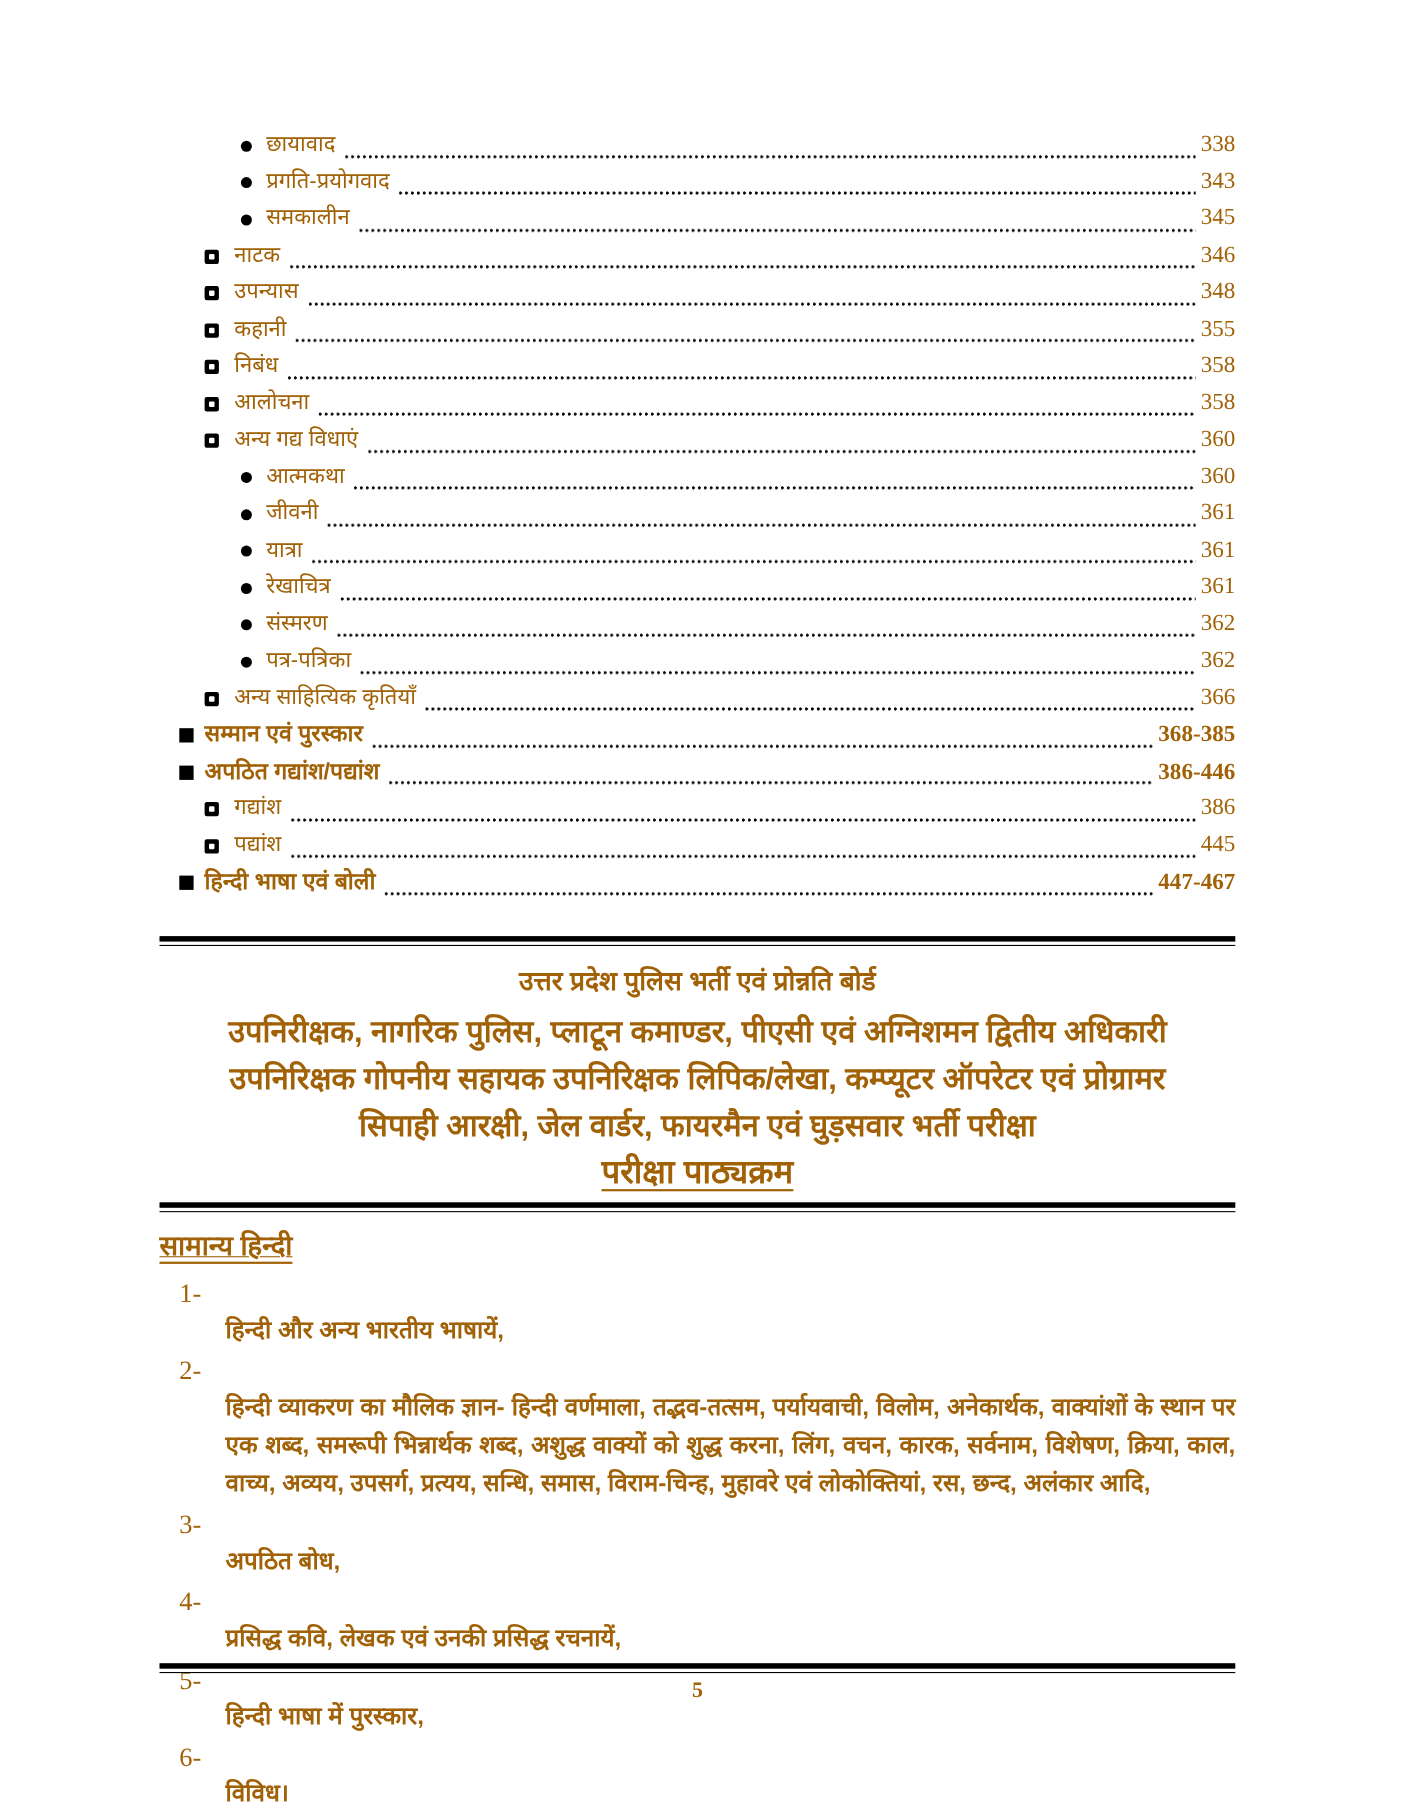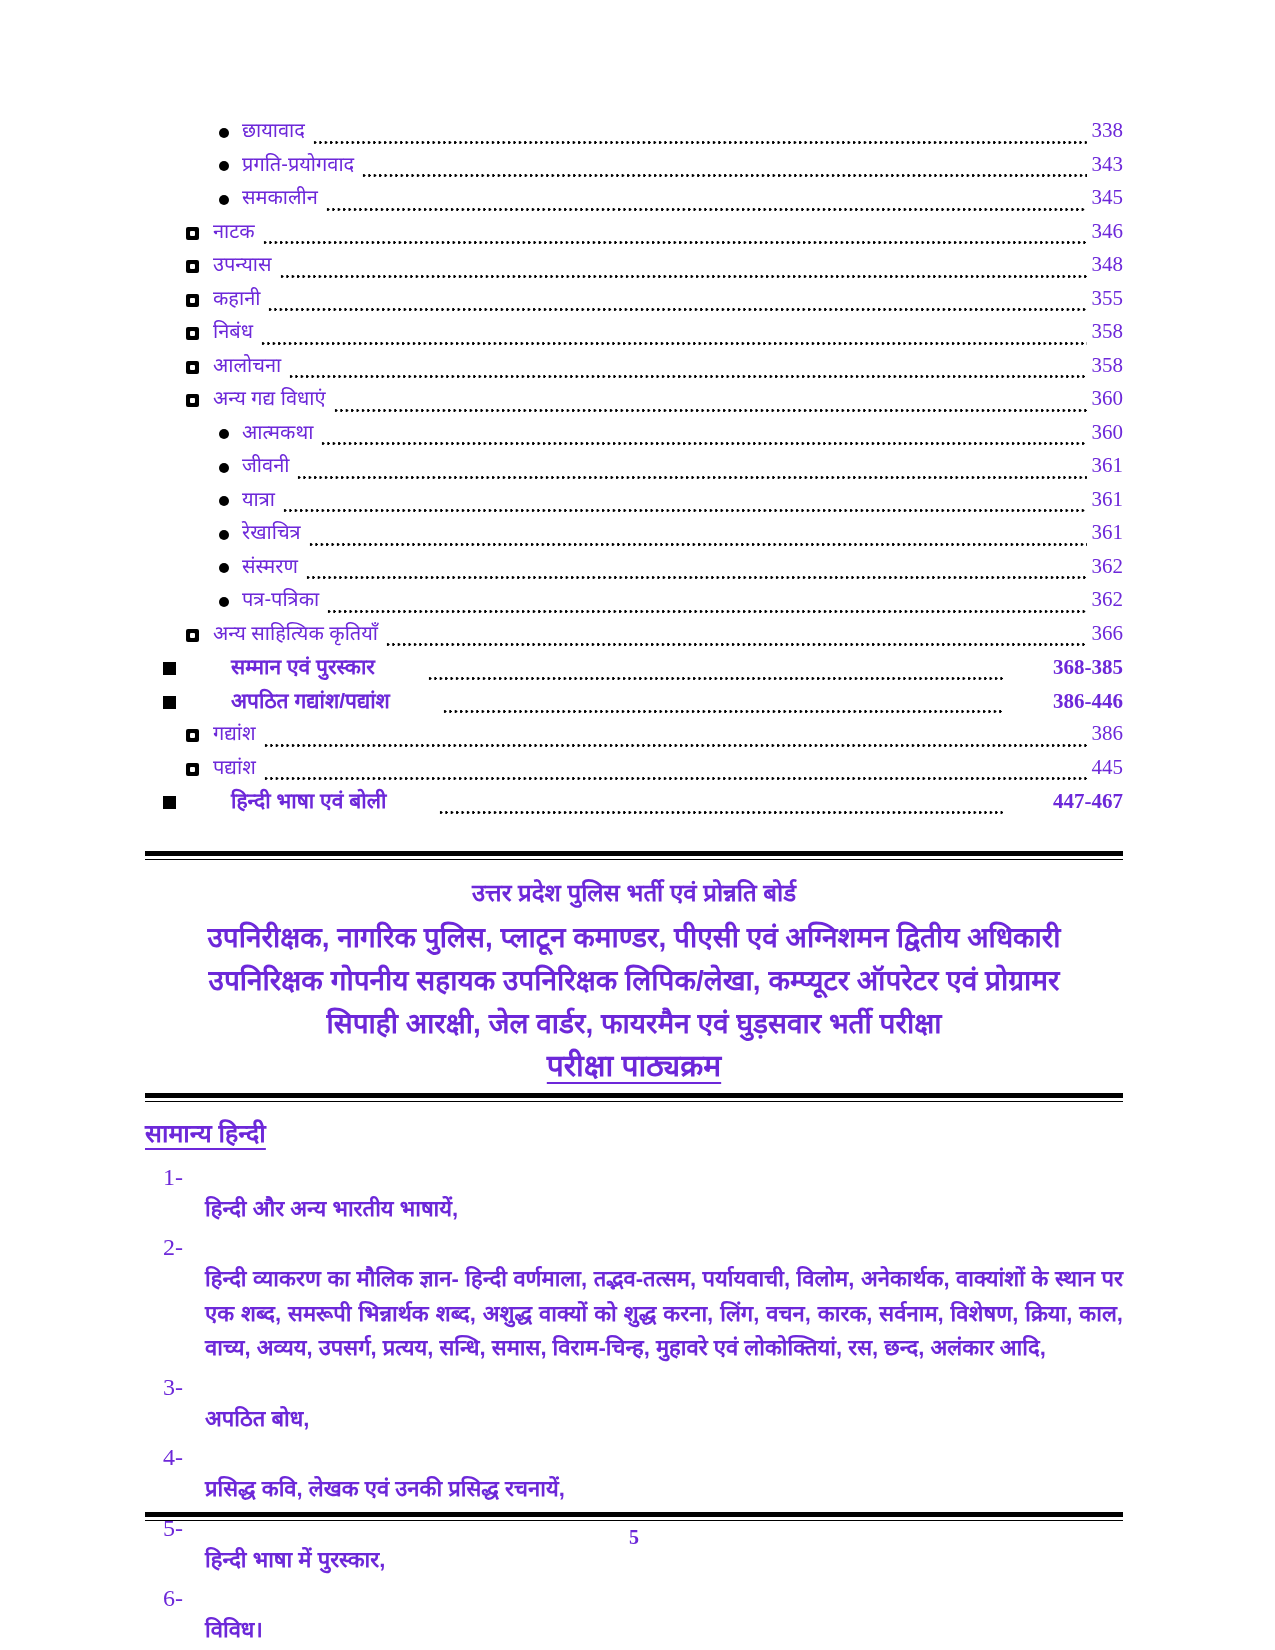--- a/index.html
+++ b/index.html
@@ -1,25 +1,25 @@
 <!DOCTYPE html>
 <html><head>
 <meta charset="utf-8">
 <style>
   * { margin:0; padding:0; box-sizing:border-box; }
   body { background:#888; font-family:"Liberation Sans", sans-serif; }
   .page {
     position:relative; width:1275px; height:1650px; margin:0 auto;
-    background:#fff; color:#6d28d9; overflow:hidden;
+    background:#fff; color:#a16207; overflow:hidden;
   }
   .content { padding:116px 152px 0 145px; }
 
   
   .toc-row { display:flex; align-items:baseline; height:33.5px; font-size:20px; }
-  .toc-row.lvl1 { margin-left:18px; font-weight:bold; font-size:21px;gap:45px; }
+  .toc-row.lvl1 { margin-left:18px; font-weight:bold; font-size:21px; }
   .toc-row.lvl2 { margin-left:41px; }
   .toc-row.lvl3 { margin-left:74px; }
   .bullet { flex:0 0 auto; align-self:center; position:relative; }
   .lvl1 .bullet { width:13px; height:13px; background:#000; margin-right:10px; }
   .lvl2 .bullet { width:13px; height:13px; background:#000; border-radius:2px; margin-right:14px; }
   .lvl2 .bullet::after { content:""; position:absolute; left:4px; top:4px; width:5px; height:5px; background:#fff; border-radius:1px; }
   .lvl3 .bullet { width:10px; height:10px; background:#000; border-radius:50%; margin-right:13px; }
   .toc-label { flex:0 0 auto; white-space:nowrap; }
   .dots {
     flex:1 1 auto; height:5px; align-self:flex-end; margin:0 5px 5px 8px;
@@ -34,21 +34,21 @@
 
   
   .rule1 { margin-top:31px; }
   .board-title { margin-top:10px; text-align:center; font-size:24px; font-weight:bold; line-height:46px; }
   .subtitle { text-align:center; font-size:28px; font-weight:bold; line-height:43px; }
   .exam-heading-wrap { text-align:center; margin-top:2px; line-height:38px; }
   .exam-heading { font-size:30px; font-weight:bold; text-decoration:underline; text-underline-offset:6px; text-decoration-thickness:2px; }
   .rule2 { margin-top:3px; }
 
   
-  .gh-wrap { margin-top:15px; line-height:32px; }
+  .gh-wrap { margin-top:15px; line-height:32px;text-decoration:underline; }
   .general-hindi { font-size:25px; font-weight:bold; text-decoration:underline; text-underline-offset:6px; text-decoration-thickness:2px; }
   .syl-list { margin-top:7px; margin-left:18px; }
   .syl-item { display:flex; margin-bottom:4px; }
   .syl-num { flex:0 0 42px; font-family:"Liberation Serif", serif; font-size:24px; line-height:34px; }
   .syl-text { flex:1 1 auto; font-size:22px; font-weight:600; line-height:34.5px; text-align:justify;margin-top:32px; }
   .syl-item.single .syl-text { text-align:left; }
 
   
   .footer { position:absolute; left:145px; right:152px; top:1512px; }
   .page-num { text-align:center; font-family:"Liberation Serif", serif; font-size:20px; font-weight:bold; margin-top:5px; }

